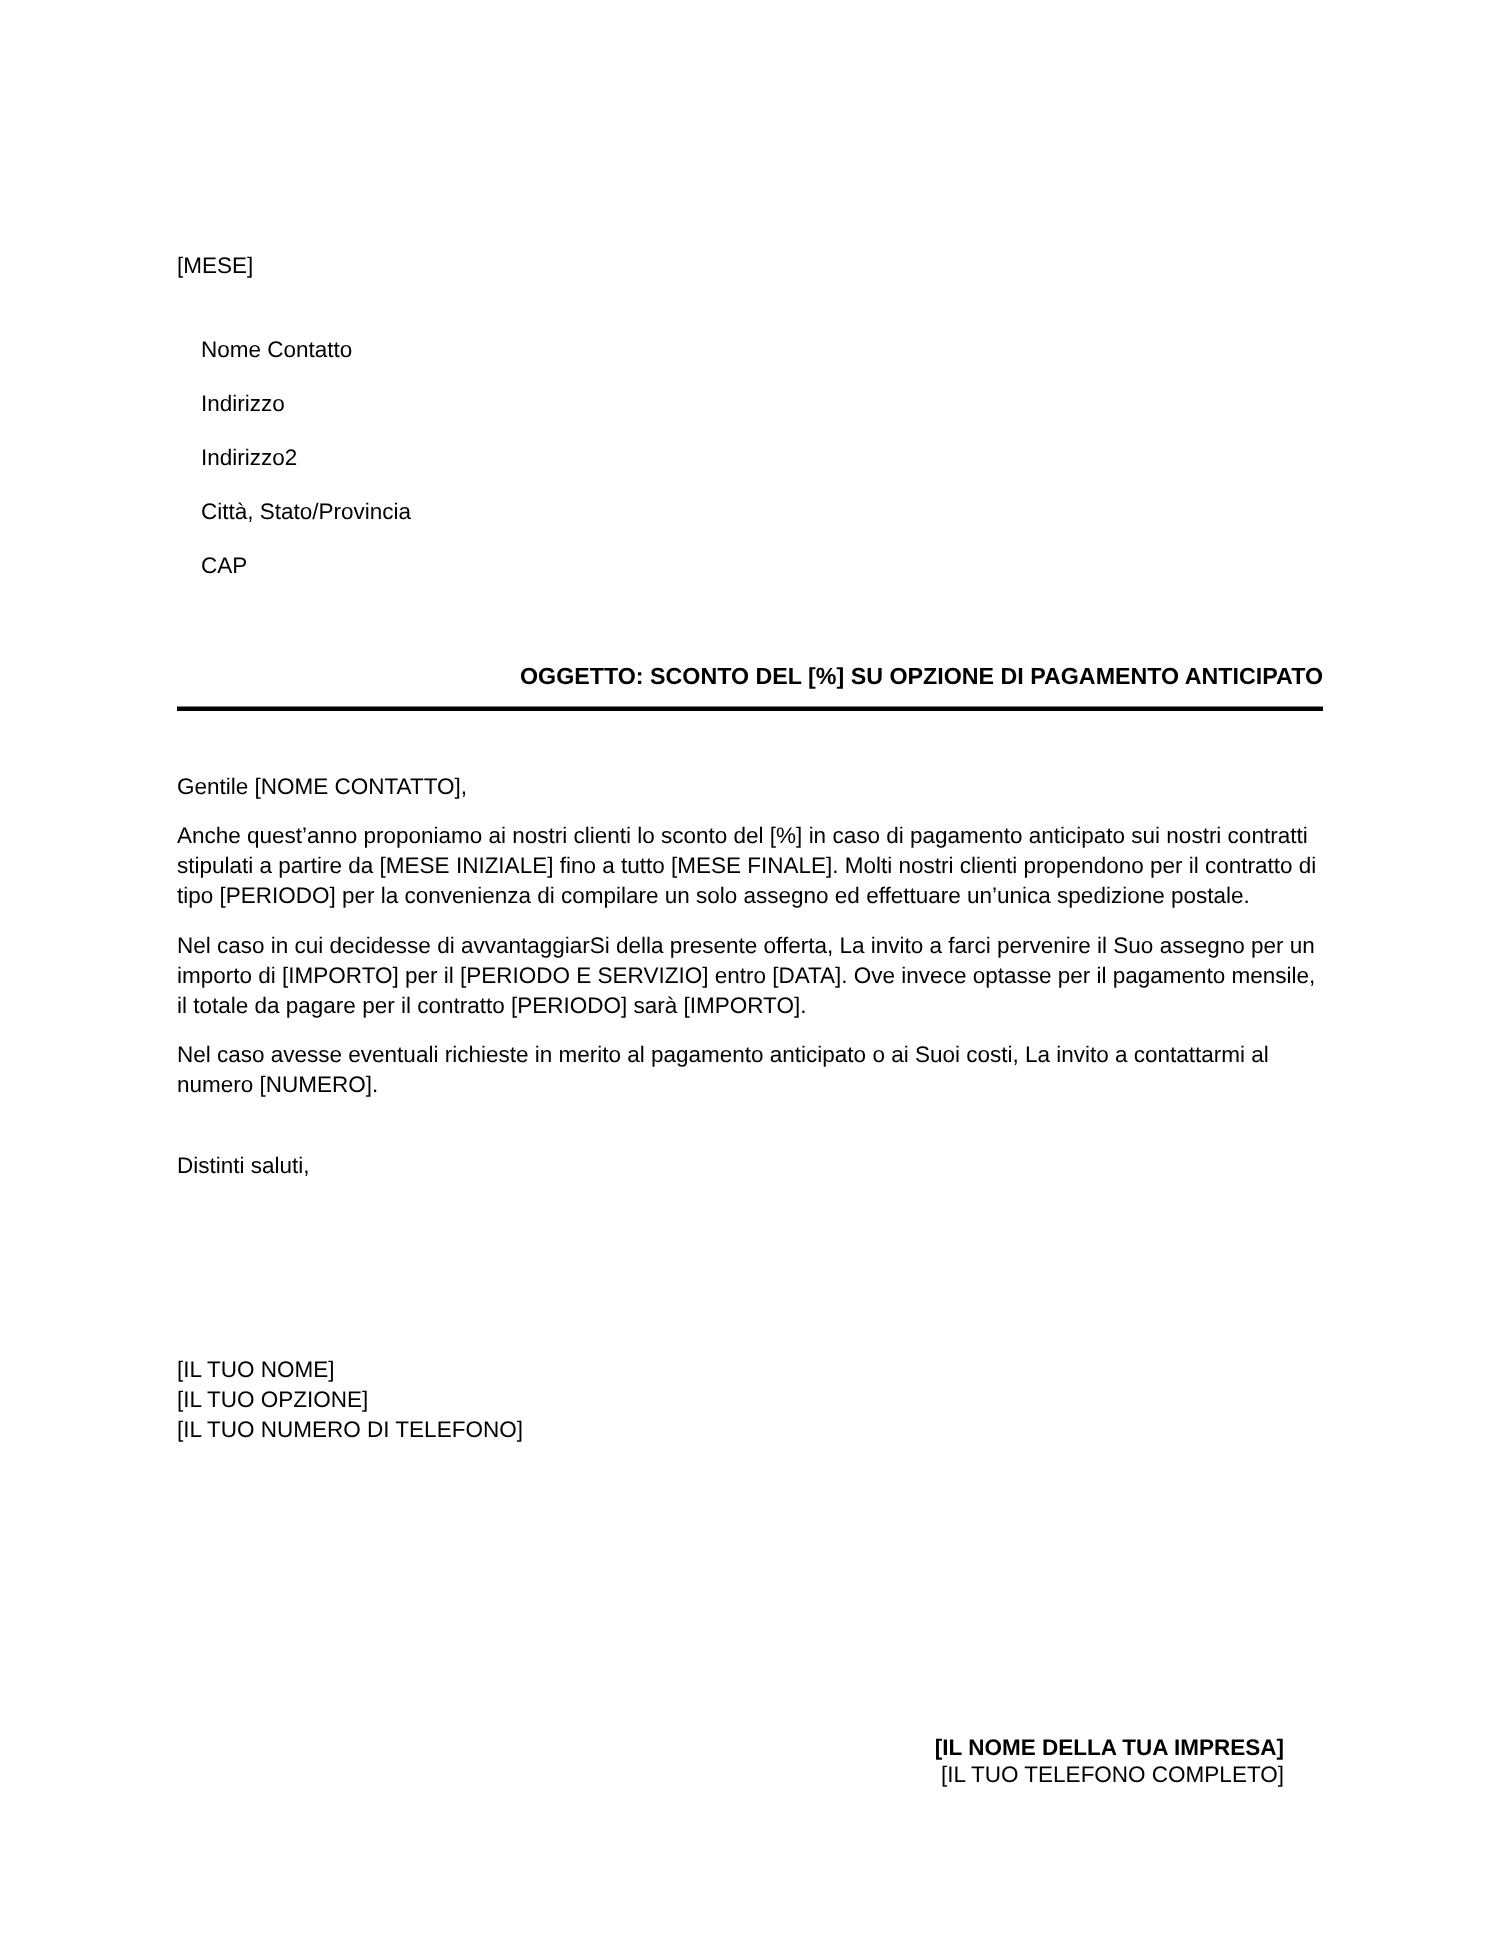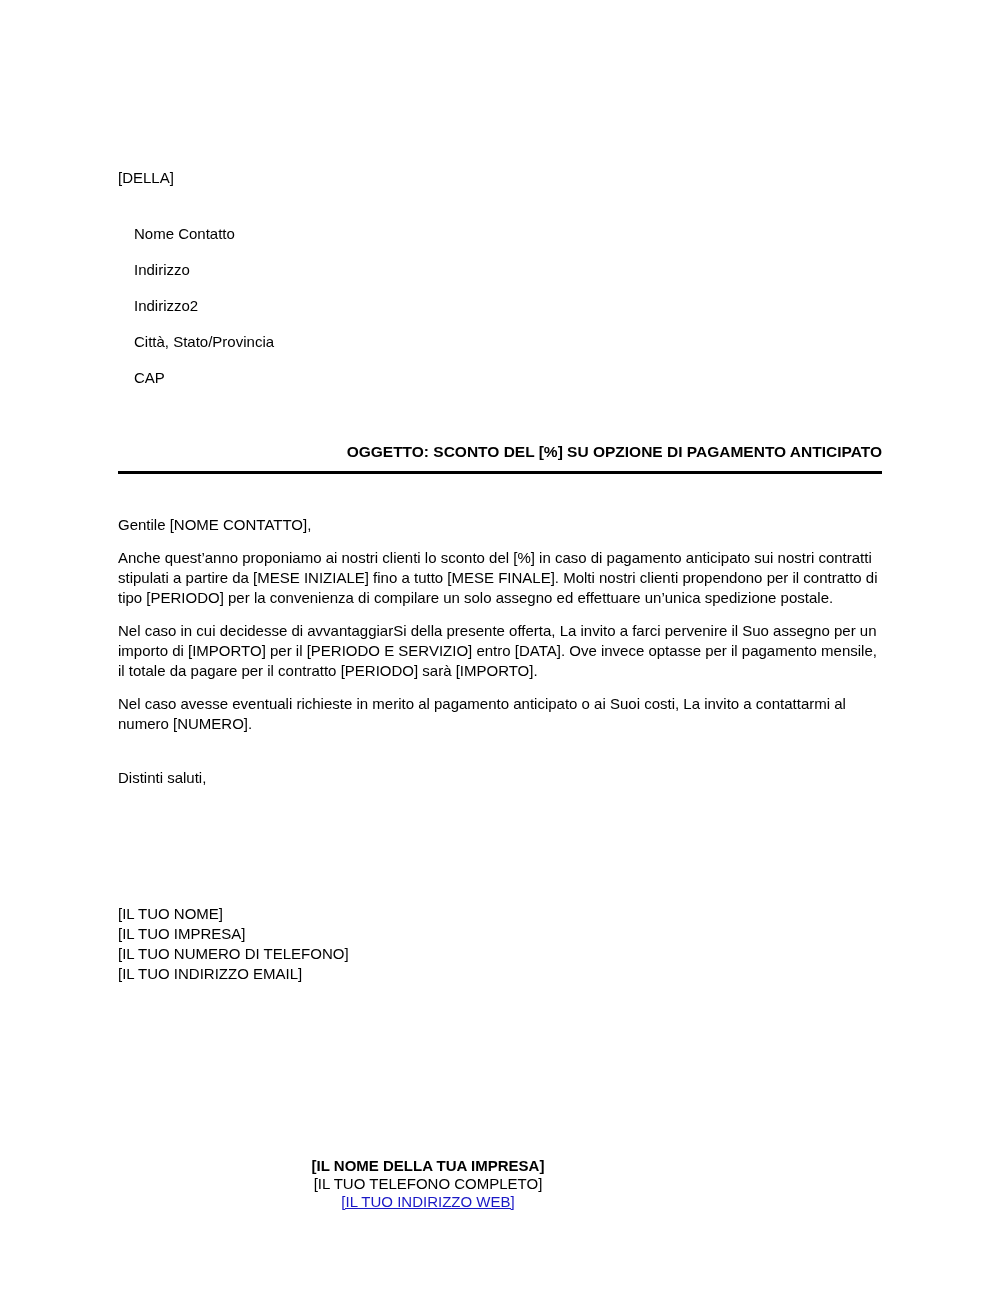--- a/index.html
+++ b/index.html
@@ -56,41 +56,41 @@
       margin-top: 34px;
     }
     .signature-block {
       margin-top: 116px;
     }
     .footer {
       position: absolute;
       top: 1157px;
       left: 0;
       width: 856px;
-      text-align: center;
+      text-align: right;
       font-size: 15px;
       line-height: 17px;
     }
     .footer .company {
       font-weight: bold;
     }
     .footer div {
       margin-bottom: 1px;
     }
     .footer a {
       text-decoration: underline;
       cursor: pointer;
     }
   </style>
 </head>
 <body>
 
 <div class="page">
 
-  <div class="date-line">[DELLA]</div>
+  <div class="date-line">[MESE]</div>
 
   <div class="recipient-block">
     <div>Nome Contatto</div>
     <div>Indirizzo</div>
     <div>Indirizzo2</div>
     <div>Città, Stato/Provincia</div>
     <div>CAP</div>
   </div>
 
   <div class="subject-block">
@@ -103,26 +103,22 @@
   <div class="para">Anche quest’anno proponiamo ai nostri clienti lo sconto del [%] in caso di pagamento anticipato sui nostri contratti stipulati a partire da [MESE INIZIALE] fino a tutto [MESE FINALE]. Molti nostri clienti propendono per il contratto di tipo [PERIODO] per la convenienza di compilare un solo assegno ed effettuare un’unica spedizione postale.</div>
 
   <div class="para">Nel caso in cui decidesse di avvantaggiarSi della presente offerta, La invito a farci pervenire il Suo assegno per un importo di [IMPORTO] per il [PERIODO E SERVIZIO] entro [DATA]. Ove invece optasse per il pagamento mensile, il totale da pagare per il contratto [PERIODO] sarà [IMPORTO].</div>
 
   <div class="para">Nel caso avesse eventuali richieste in merito al pagamento anticipato o ai Suoi costi, La invito a contattarmi al numero [NUMERO].</div>
 
   <div class="closing">Distinti saluti,</div>
 
   <div class="signature-block">
     <div>[IL TUO NOME]</div>
-    <div>[IL TUO IMPRESA]</div>
+    <div>[IL TUO OPZIONE]</div>
     <div>[IL TUO NUMERO DI TELEFONO]</div>
-    <div>[IL TUO INDIRIZZO EMAIL]</div>
   </div>
 
 </div>
 
 <div class="footer">
   <div class="company">[IL NOME DELLA TUA IMPRESA]</div>
   <div>[IL TUO TELEFONO COMPLETO]</div>
-  <div>
-    <a style="color: rgb(26, 24, 198);">[IL TUO INDIRIZZO WEB]</a>
-  </div>
 </div>
 
 </body></html>

